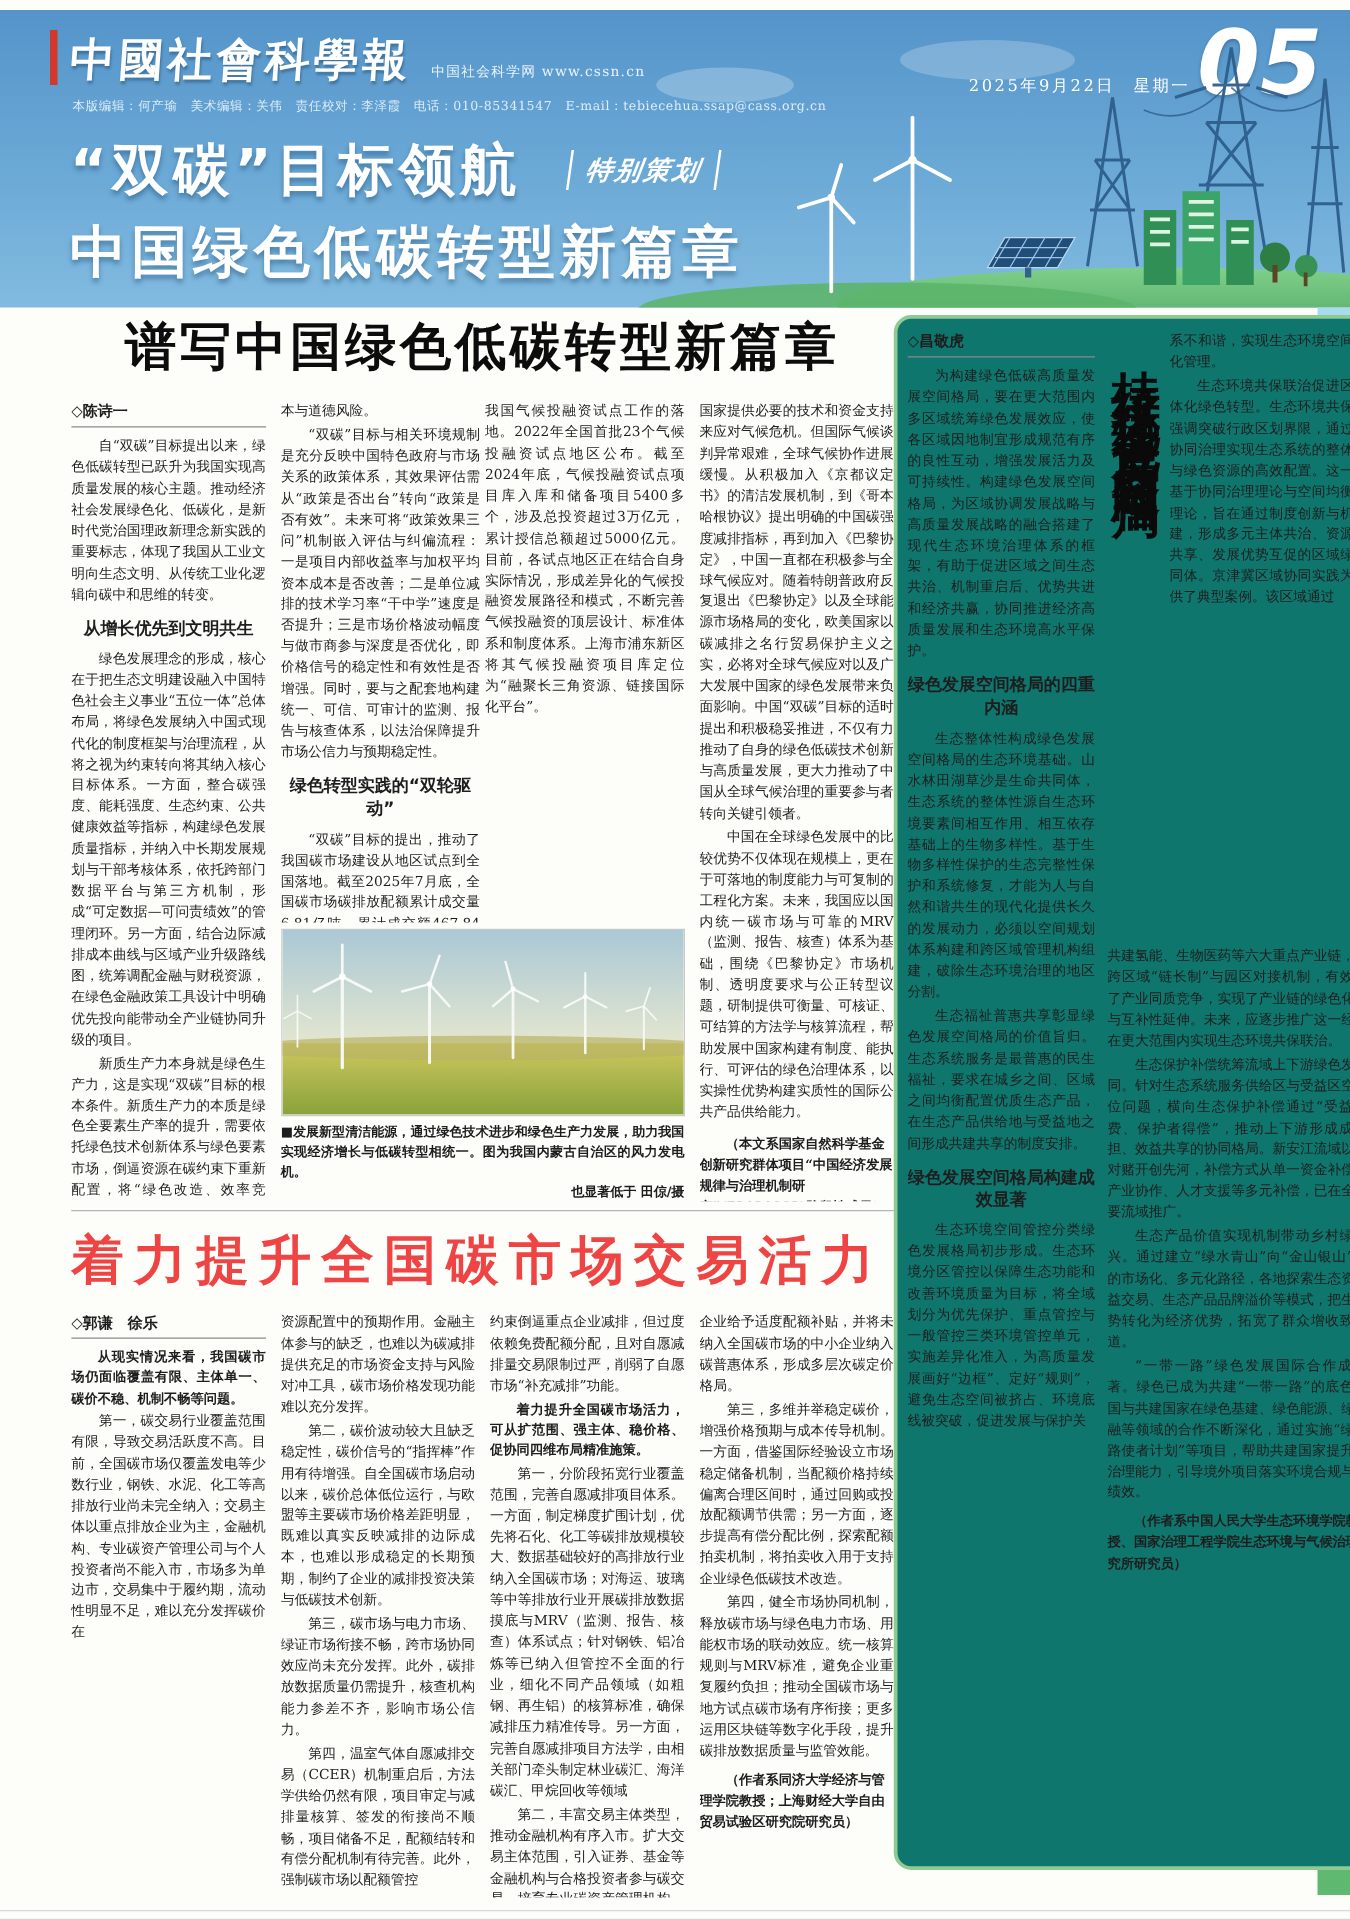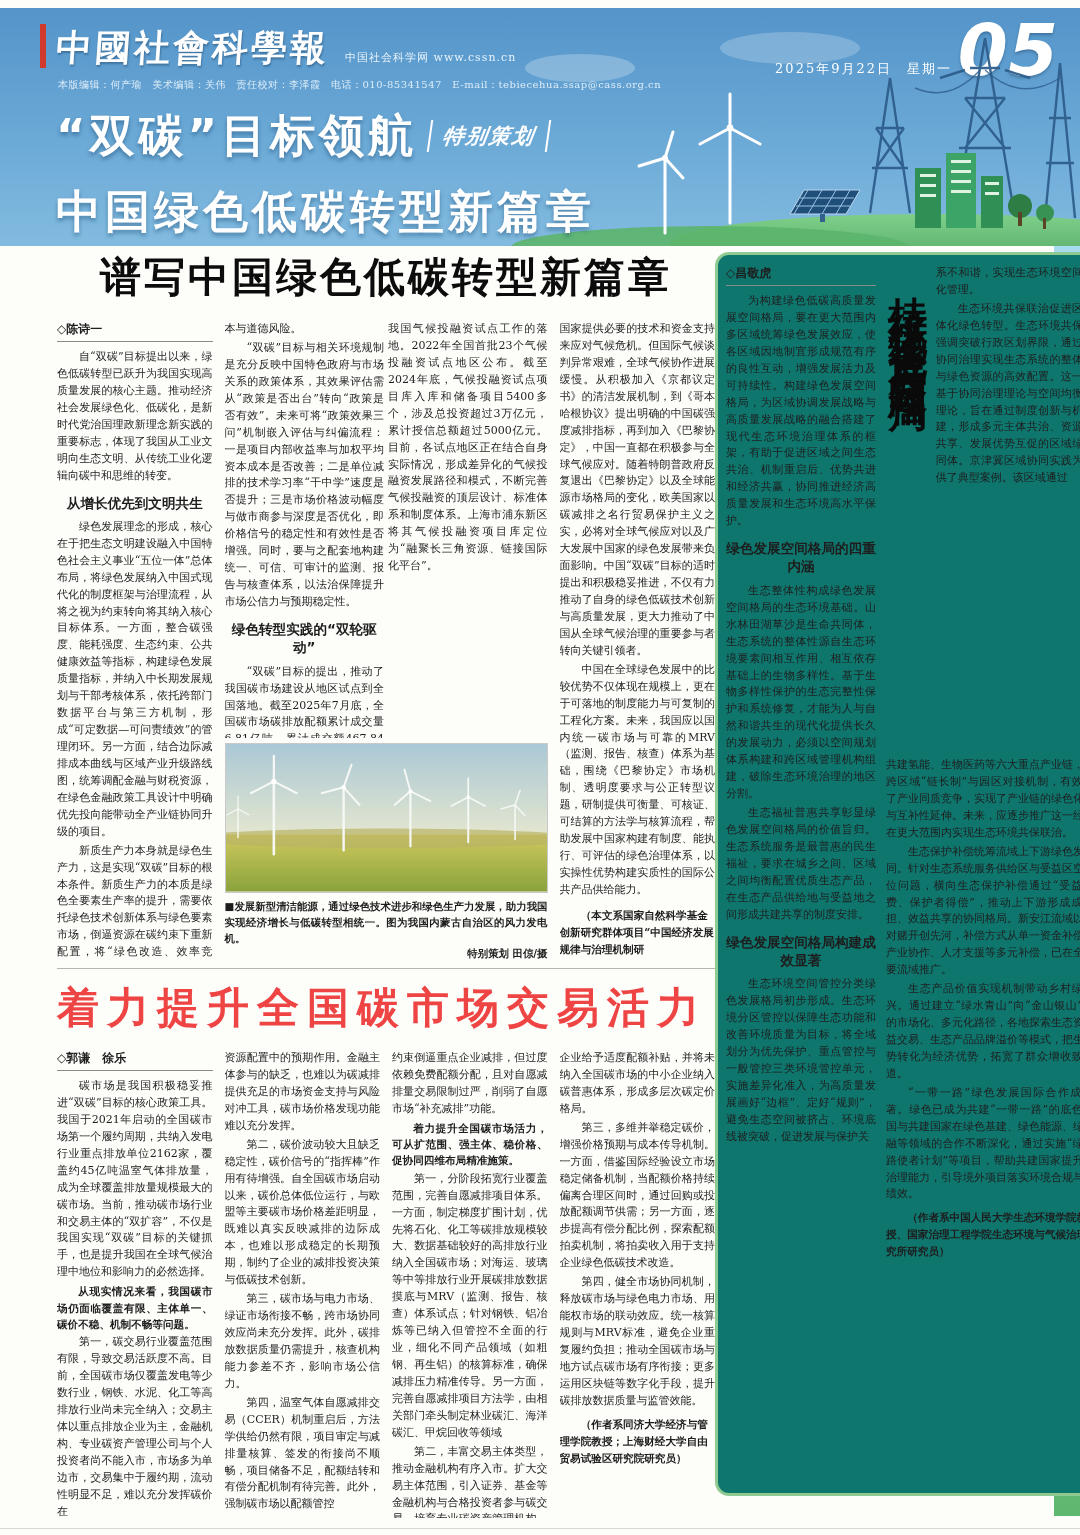--- a/index.html
+++ b/index.html
@@ -13,24 +13,24 @@
   .redbar{position:absolute;left:40px;top:16px;width:6px;height:44px;background:#d0392b}
   .mast-row{position:absolute;left:56px;top:16px;display:flex;align-items:flex-end;gap:16px}
   .masthead{font-size:36px;font-weight:bold;color:#fff;letter-spacing:3px;
             text-shadow:1px 2px 2px rgba(10,40,70,.35);transform:skewX(-4deg)}
   .site{font-size:11px;color:#e8f3fb;padding-bottom:8px;letter-spacing:1px}
   .info{position:absolute;left:58px;top:70px;font-size:10px;color:#dcecf8;letter-spacing:.5px}
   .dateline{position:absolute;right:128px;top:52px;font-size:13px;color:#fff;letter-spacing:2px}
   .pagenum{position:absolute;right:22px;top:0;font-size:72px;font-weight:900;font-style:italic;
            color:#fff;font-family:"DejaVu Sans","Liberation Sans",sans-serif;text-shadow:0 2px 3px rgba(0,30,60,.3)}
   .banner{position:absolute;left:56px;top:98px;z-index:3}
-  .b-row1{display:flex;align-items:center;gap:12px}
+  .b-row1{display:flex;align-items:center;gap:38px}
   .b1,.b2{font-family:"DejaVu Sans","Liberation Sans",sans-serif;font-weight:900;color:#fff;
           font-size:45px;letter-spacing:4px;text-shadow:0 3px 4px rgba(6,50,90,.4)}
-  .b2{margin-top:16px}
+  .b2{margin-top:6px}
   .tag{font-size:21px;color:#fff;font-style:italic;font-weight:bold;padding:2px 12px;
        border-left:2px solid #fff;border-right:2px solid #fff;transform:skewX(-8deg);letter-spacing:2px}
   .illus{position:absolute;right:0;top:0;z-index:1}
 
   
   .para{font-size:11px;line-height:1.54;text-align:justify;text-indent:2em;margin-bottom:2px}
   .para.noind{text-indent:0}
   .para.lead{font-weight:bold;font-family:"DejaVu Sans","Liberation Sans",sans-serif;font-size:10.6px}
   .subhead{font-family:"DejaVu Sans","Liberation Sans",sans-serif;font-size:13.6px;font-weight:900;
            text-align:center;margin:9px 0 7px;line-height:1.35}
@@ -259,39 +259,38 @@
                 <line x1="0" y1="0" x2="11" y2="6"></line>
                 <line x1="0" y1="0" x2="-11" y2="6"></line>
               </g>
           </g>
           <circle cx="48" cy="38" r="2.6" fill="#fff"></circle>
             <circle cx="118" cy="44" r="2.2" fill="#fff"></circle>
           <circle cx="185" cy="48" r="2" fill="#fff"></circle>
             <circle cx="243" cy="54" r="1.8" fill="#fff"></circle>
         </svg>
         <div class="caption">■发展新型清洁能源，通过绿色技术进步和绿色生产力发展，助力我国实现经济增长与低碳转型相统一。图为我国内蒙古自治区的风力发电机。</div>
-        <div class="credit">特别策划 田倞/摄</div>
+        <div class="credit">也显著低于 田倞/摄</div>
       </div>
       <div class="col">
           <p class="para noind">国家提供必要的技术和资金支持来应对气候危机。但国际气候谈判异常艰难，全球气候协作进展缓慢。从积极加入《京都议定书》的清洁发展机制，到《哥本哈根协议》提出明确的中国碳强度减排指标，再到加入《巴黎协定》，中国一直都在积极参与全球气候应对。随着特朗普政府反复退出《巴黎协定》以及全球能源市场格局的变化，欧美国家以碳减排之名行贸易保护主义之实，必将对全球气候应对以及广大发展中国家的绿色发展带来负面影响。中国“双碳”目标的适时提出和积极稳妥推进，不仅有力推动了自身的绿色低碳技术创新与高质量发展，更大力推动了中国从全球气候治理的重要参与者转向关键引领者。</p>
           <p class="para">中国在全球绿色发展中的比较优势不仅体现在规模上，更在于可落地的制度能力与可复制的工程化方案。未来，我国应以国内统一碳市场与可靠的MRV（监测、报告、核查）体系为基础，围绕《巴黎协定》市场机制、透明度要求与公正转型议题，研制提供可衡量、可核证、可结算的方法学与核算流程，帮助发展中国家构建有制度、能执行、可评估的绿色治理体系，以实操性优势构建实质性的国际公共产品供给能力。</p>
           <p class="note">（本文系国家自然科学基金创新研究群体项目“中国经济发展规律与治理机制研究”(72121002)阶段性成果）</p>
         </div>
     </div>
   </section>
 
   <div class="divider"></div>
 
   <section class="bot-art">
     <h2 class="h2-bot">着力提升全国碳市场交易活力</h2>
     <div class="bot-cols">
       <div class="col">
         <div class="byline">◇郭谦　徐乐</div>
         <div>
-            <p class="para">碳市场是我国积极稳妥推进“双碳”目标的核心政策工具。我国于2021年启动的全国碳市场第一个履约周期，共纳入发电行业重点排放单位2162家，覆盖约45亿吨温室气体排放量，成为全球覆盖排放量规模最大的碳市场。当前，推动碳市场行业和交易主体的“双扩容”，不仅是我国实现“双碳”目标的关键抓手，也是提升我国在全球气候治理中地位和影响力的必然选择。</p>
             <p class="para lead">从现实情况来看，我国碳市场仍面临覆盖有限、主体单一、碳价不稳、机制不畅等问题。</p>
             <p class="para">第一，碳交易行业覆盖范围有限，导致交易活跃度不高。目前，全国碳市场仅覆盖发电等少数行业，钢铁、水泥、化工等高排放行业尚未完全纳入；交易主体以重点排放企业为主，金融机构、专业碳资产管理公司与个人投资者尚不能入市，市场多为单边市，交易集中于履约期，流动性明显不足，难以充分发挥碳价在</p>
           </div>
       </div>
       <div class="col">
           <p class="para noind">资源配置中的预期作用。金融主体参与的缺乏，也难以为碳减排提供充足的市场资金支持与风险对冲工具，碳市场价格发现功能难以充分发挥。</p>
           <p class="para">第二，碳价波动较大且缺乏稳定性，碳价信号的“指挥棒”作用有待增强。自全国碳市场启动以来，碳价总体低位运行，与欧盟等主要碳市场价格差距明显，既难以真实反映减排的边际成本，也难以形成稳定的长期预期，制约了企业的减排投资决策与低碳技术创新。</p>
           <p class="para">第三，碳市场与电力市场、绿证市场衔接不畅，跨市场协同效应尚未充分发挥。此外，碳排放数据质量仍需提升，核查机构能力参差不齐，影响市场公信力。</p>
           <p class="para">第四，温室气体自愿减排交易（CCER）机制重启后，方法学供给仍然有限，项目审定与减排量核算、签发的衔接尚不顺畅，项目储备不足，配额结转和有偿分配机制有待完善。此外，强制碳市场以配额管控</p>
         </div>

